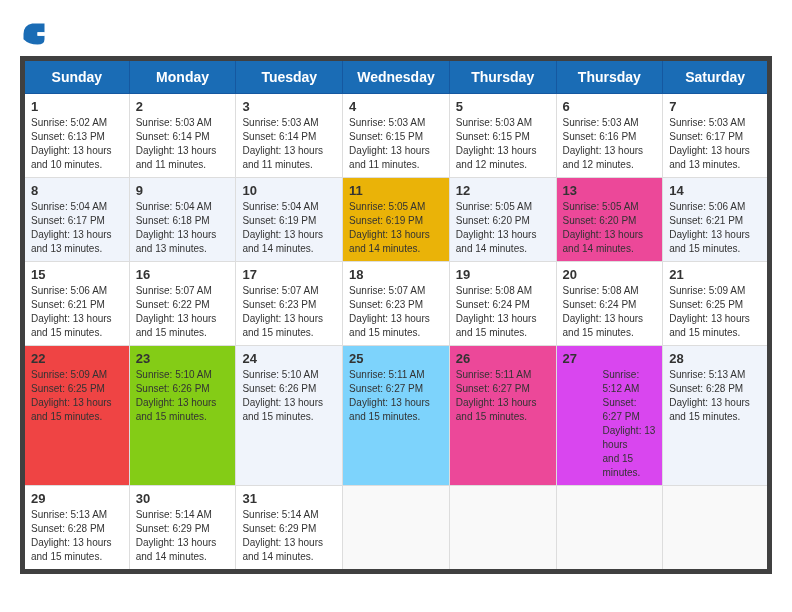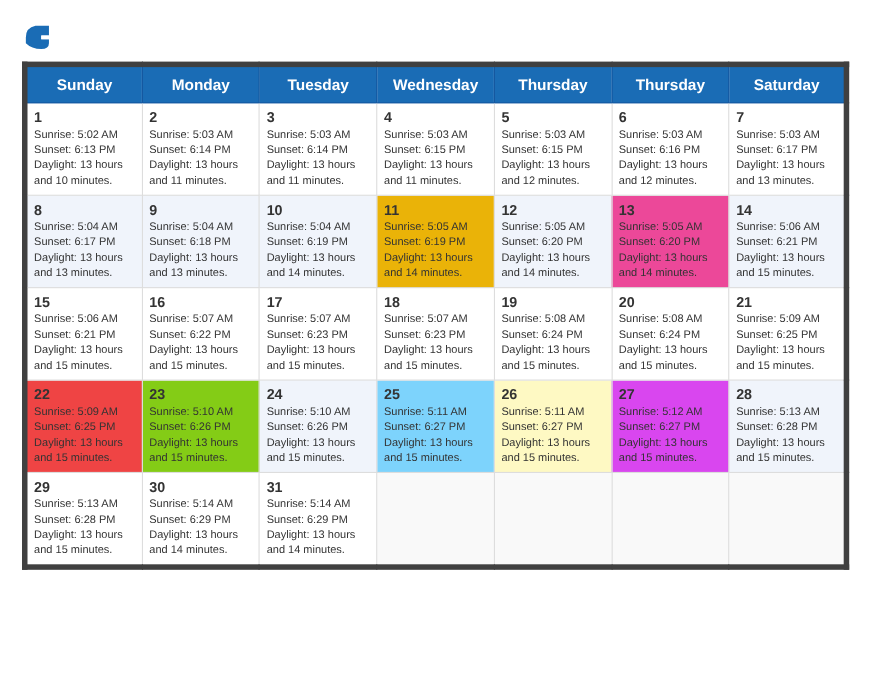--- a/index.html
+++ b/index.html
@@ -299,30 +299,30 @@
 Daylight: 13 hours
 and 15 minutes.</div>
         </td>
         <td style="background: #7dd3fc;">
           <span class="day-num">25</span>
           <div class="day-info" style="white-space: pre-line;">Sunrise: 5:11 AM
 Sunset: 6:27 PM
 Daylight: 13 hours
 and 15 minutes.</div>
         </td>
-        <td style="background: #fef9c3;">
+        <td style="background: #ec4899;">
           <span class="day-num">26</span>
           <div class="day-info" style="white-space: pre-line;">Sunrise: 5:11 AM
 Sunset: 6:27 PM
 Daylight: 13 hours
 and 15 minutes.</div>
         </td>
         <td style="background: #d946ef;">
           <span class="day-num">27</span>
-          <div class="day-info" style="white-space: pre-line;">Sunrise: 5:12 AM
+          <div class="day-info" style="white-space: pre-line; margin-left: 40px;">Sunrise: 5:12 AM
 Sunset: 6:27 PM
 Daylight: 13 hours
 and 15 minutes.</div>
         </td>
         <td style="background: rgb(240, 244, 251);">
           <span class="day-num">28</span>
           <div class="day-info" style="white-space: pre-line;">Sunrise: 5:13 AM
 Sunset: 6:28 PM
 Daylight: 13 hours
 and 15 minutes.</div>

